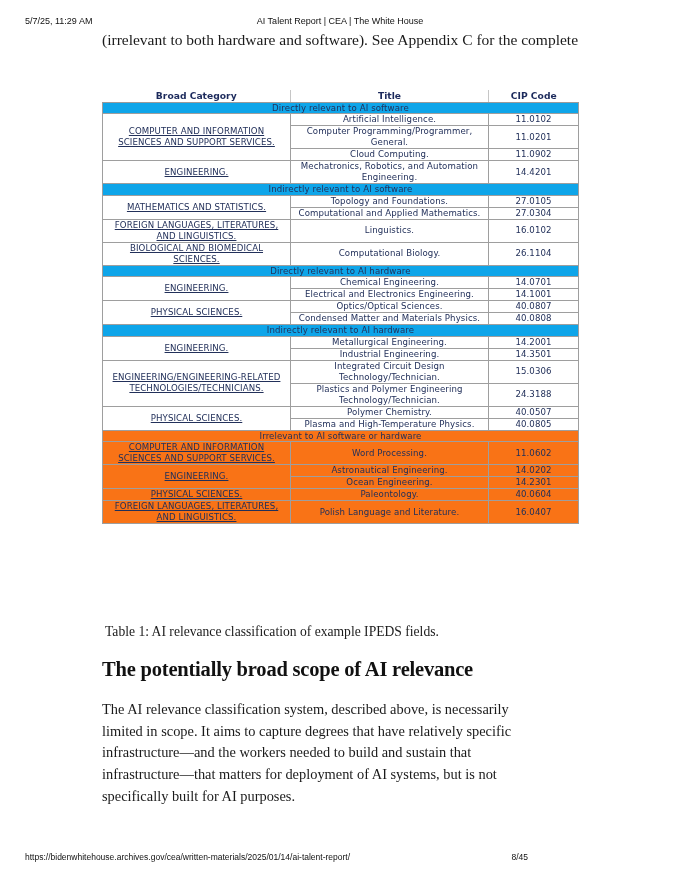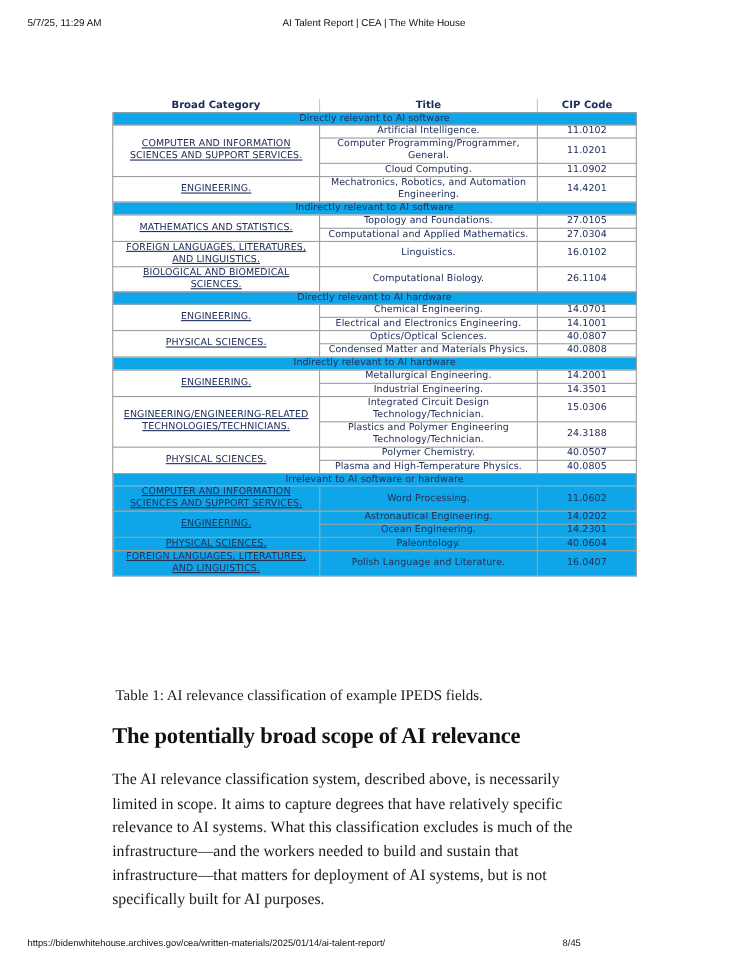--- a/index.html
+++ b/index.html
@@ -40,21 +40,21 @@
     }
     .tbl th:first-child { border-left: none; }
     .tbl td {
       text-align: center; border: 1px solid #9e9e9e; padding: 0 3px;
       line-height: 11px; height: 11.5px; vertical-align: middle; letter-spacing: 0.1px;
     }
     .tbl tr.section td {
       background: #0ea5e9; color: #22305a; height: 11px; line-height: 10.5px;
       border-left: 1px solid #9e9e9e; border-right: 1px solid #9e9e9e;
     }
-    .tbl tbody.grey td { background: #0ea5e9; }
+    .tbl tbody.grey td { background: #f97316; }
     .tbl td.cat { padding: 0 6px; text-decoration: underline; }
 
     .caption {
       position: absolute; left: 105px; top: 624px; font-size: 13.6px; color: #1a1a1a;
     }
     .heading {
       position: absolute; left: 102px; top: 658px; font-size: 20.5px; font-weight: bold; color: #111;
       letter-spacing: -0.2px;
     }
     .para {
@@ -65,20 +65,21 @@
   </style>
 </head>
 <body>
 
 <div class="print-header">
   <span class="date">5/7/25, 11:29 AM</span>
   <span class="title">AI Talent Report | CEA | The White House</span>
 </div>
 
 <div class="intro">
+  <div>(irrelevant to both hardware and software). See Appendix C for the complete</div>
 </div>
 
 <table class="tbl">
   <colgroup>
       <col class="c1">
       <col class="c2">
       <col class="c3">
     </colgroup>
   <thead>
     <tr>
@@ -225,21 +226,20 @@
   </tbody>
 </table>
 
 <div class="caption">Table 1: AI relevance classification of example IPEDS fields.</div>
 
 <h2 class="heading">The potentially broad scope of AI relevance</h2>
 
 <div class="para">
   <span>The AI relevance classification system, described above, is necessarily</span>
   <span>limited in scope. It aims to capture degrees that have relatively specific</span>
-  <span>relevance to AI systems. What this classification excludes is much of the</span>
   <span>infrastructure—and the workers needed to build and sustain that</span>
   <span>infrastructure—that matters for deployment of AI systems, but is not</span>
   <span>specifically built for AI purposes.</span>
 </div>
 
 <div class="print-footer">
   <span class="url">https://bidenwhitehouse.archives.gov/cea/written-materials/2025/01/14/ai-talent-report/</span>
   <span class="page">8/45</span>
 </div>
 

